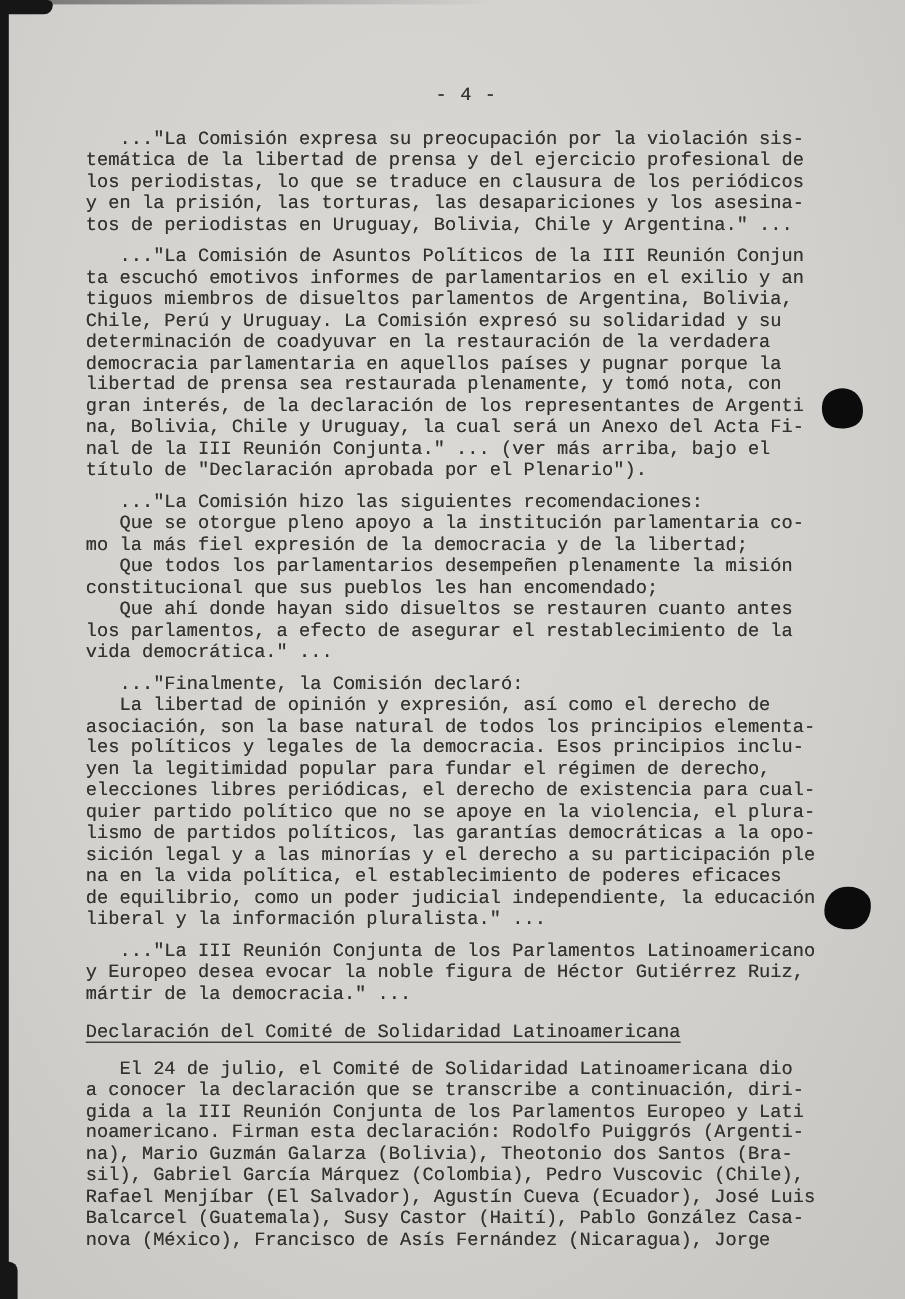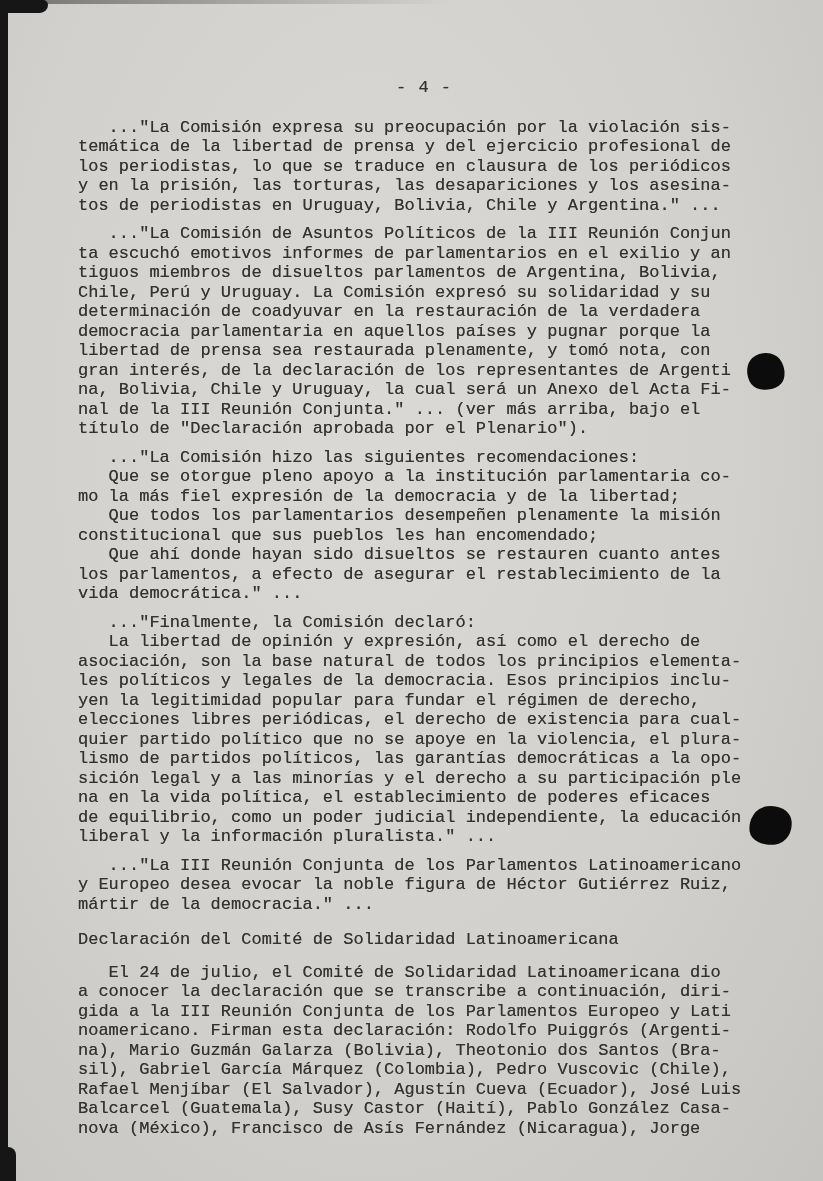--- a/index.html
+++ b/index.html
@@ -41,20 +41,21 @@
     white-space: pre;
   }
   .para {
     margin: 0 0 9px 0;
     white-space: pre;
   }
   .heading {
     font-size: 17px;
     font-weight: normal;
     margin: 16px 0 13px 0;
+    text-decoration: underline;
     text-underline-offset: 4px;
     white-space: pre;
   }
   
   .edge-left {
     position: absolute;
     left: 0; top: 0;
     width: 8px; height: 100%;
     background: #161616;
   }

